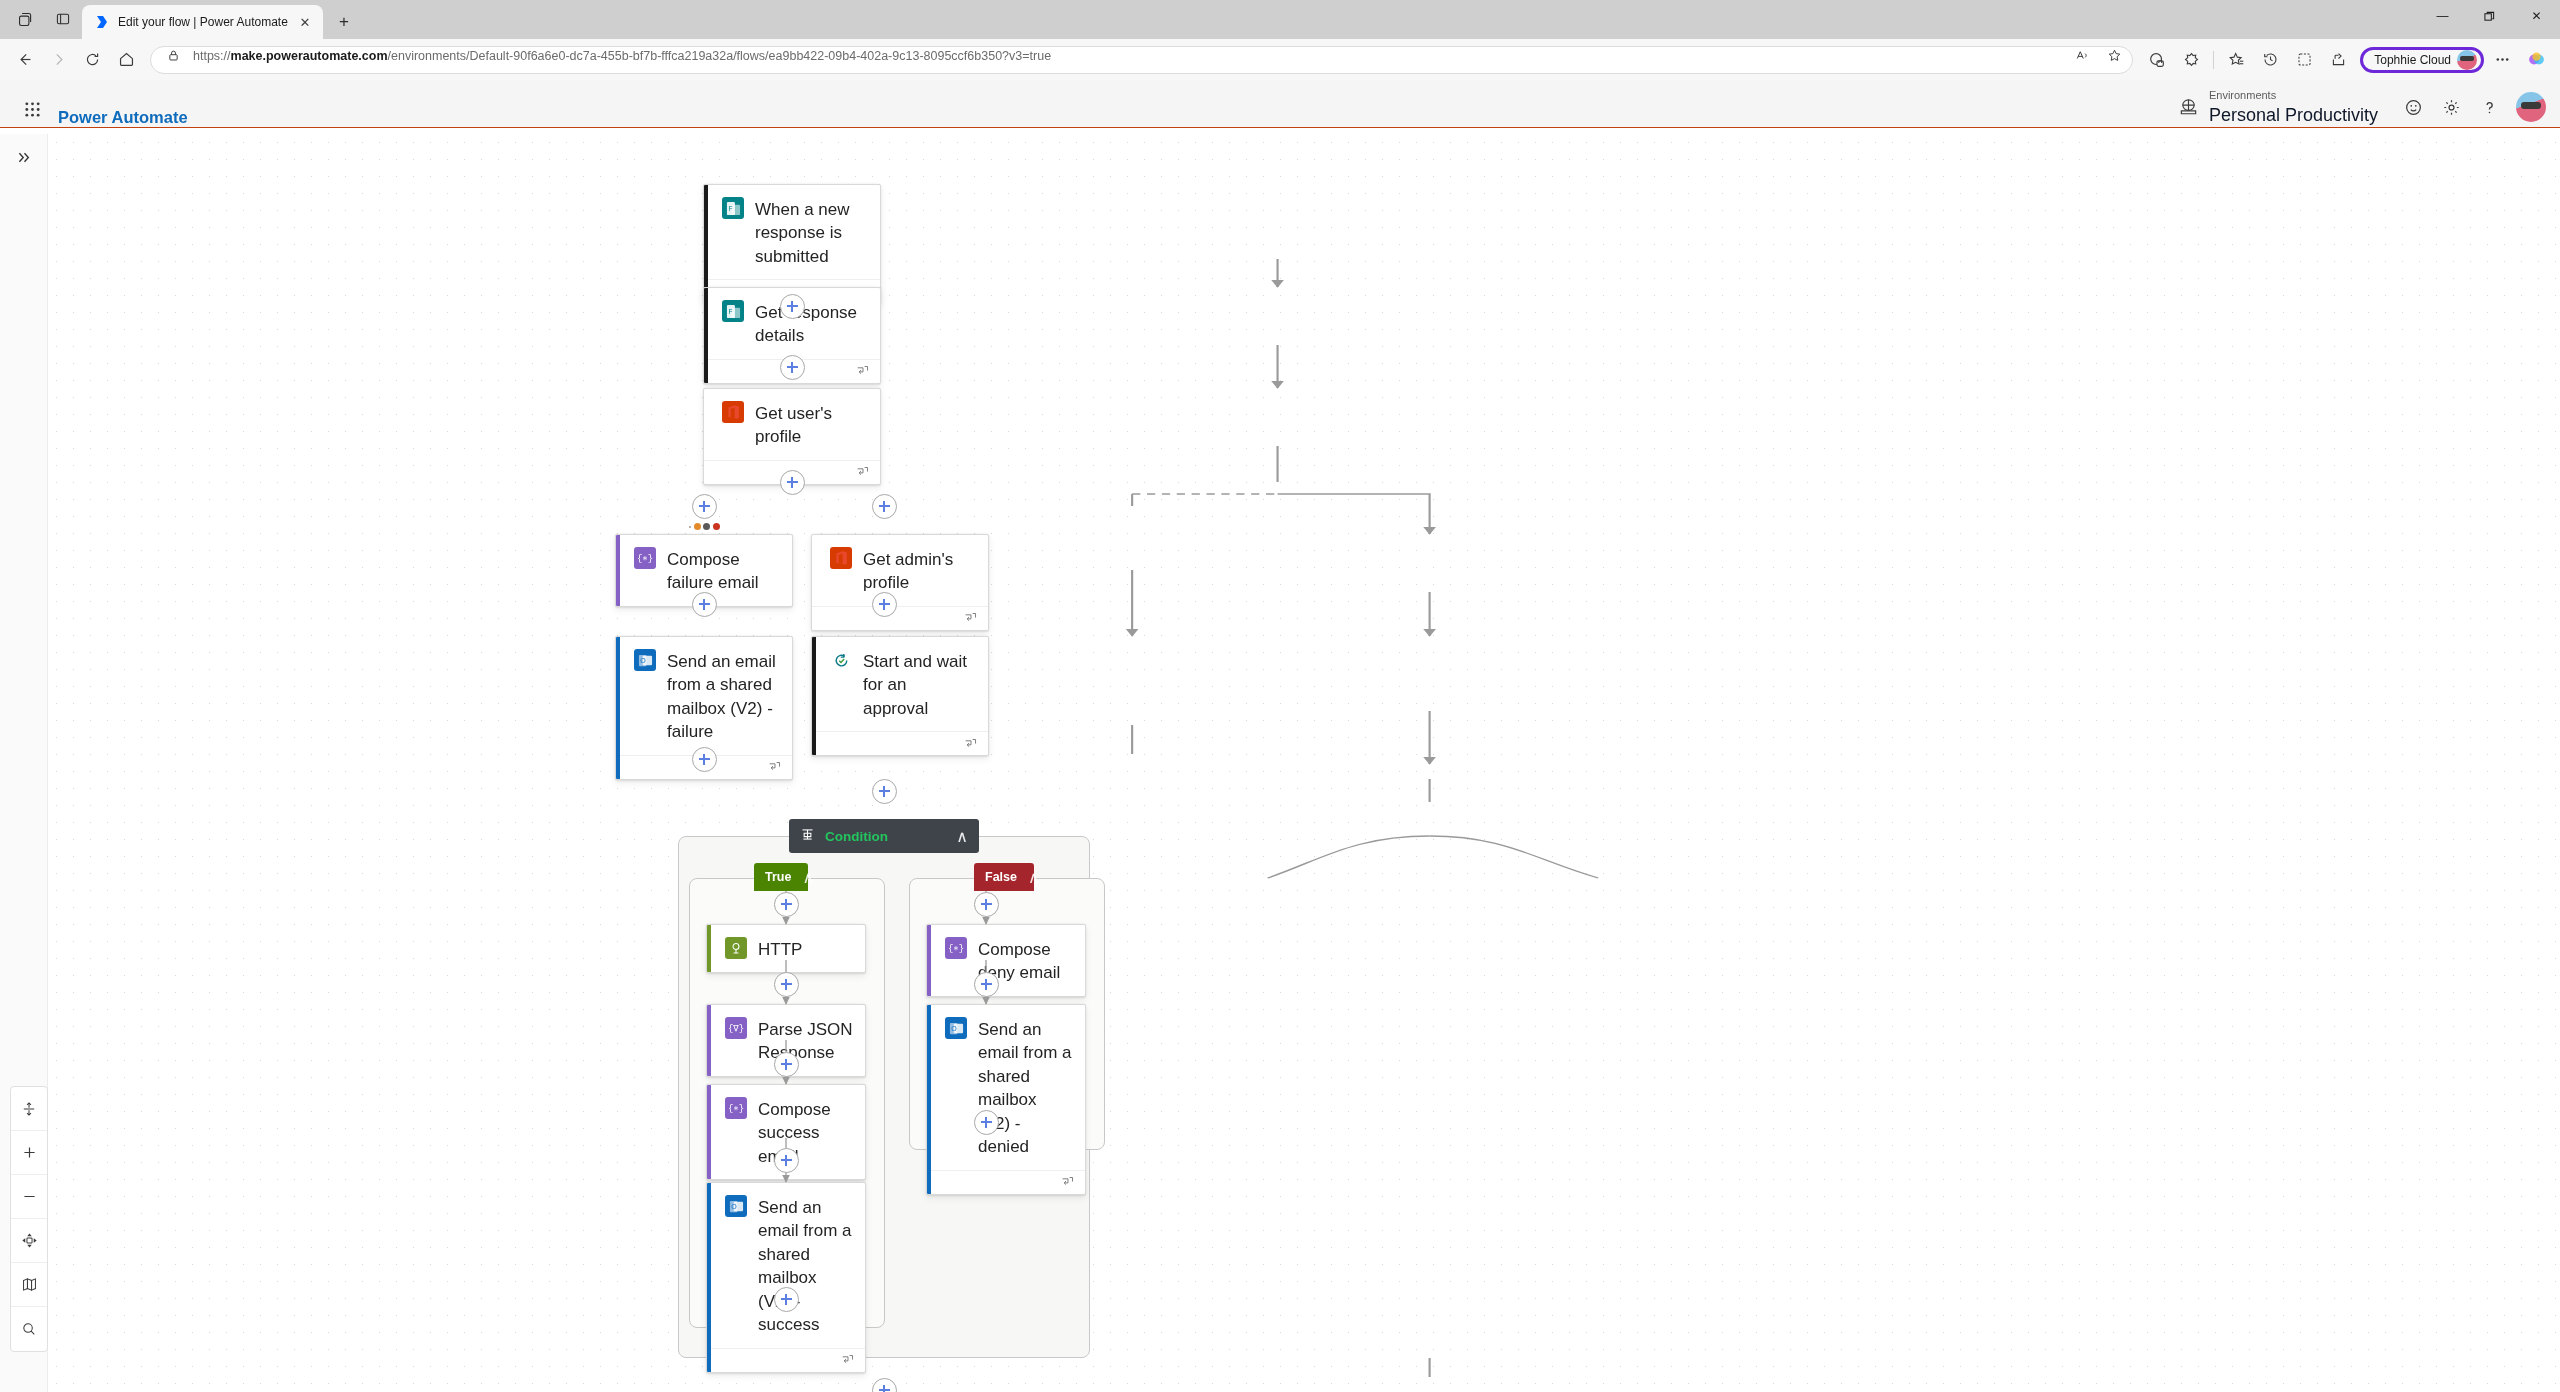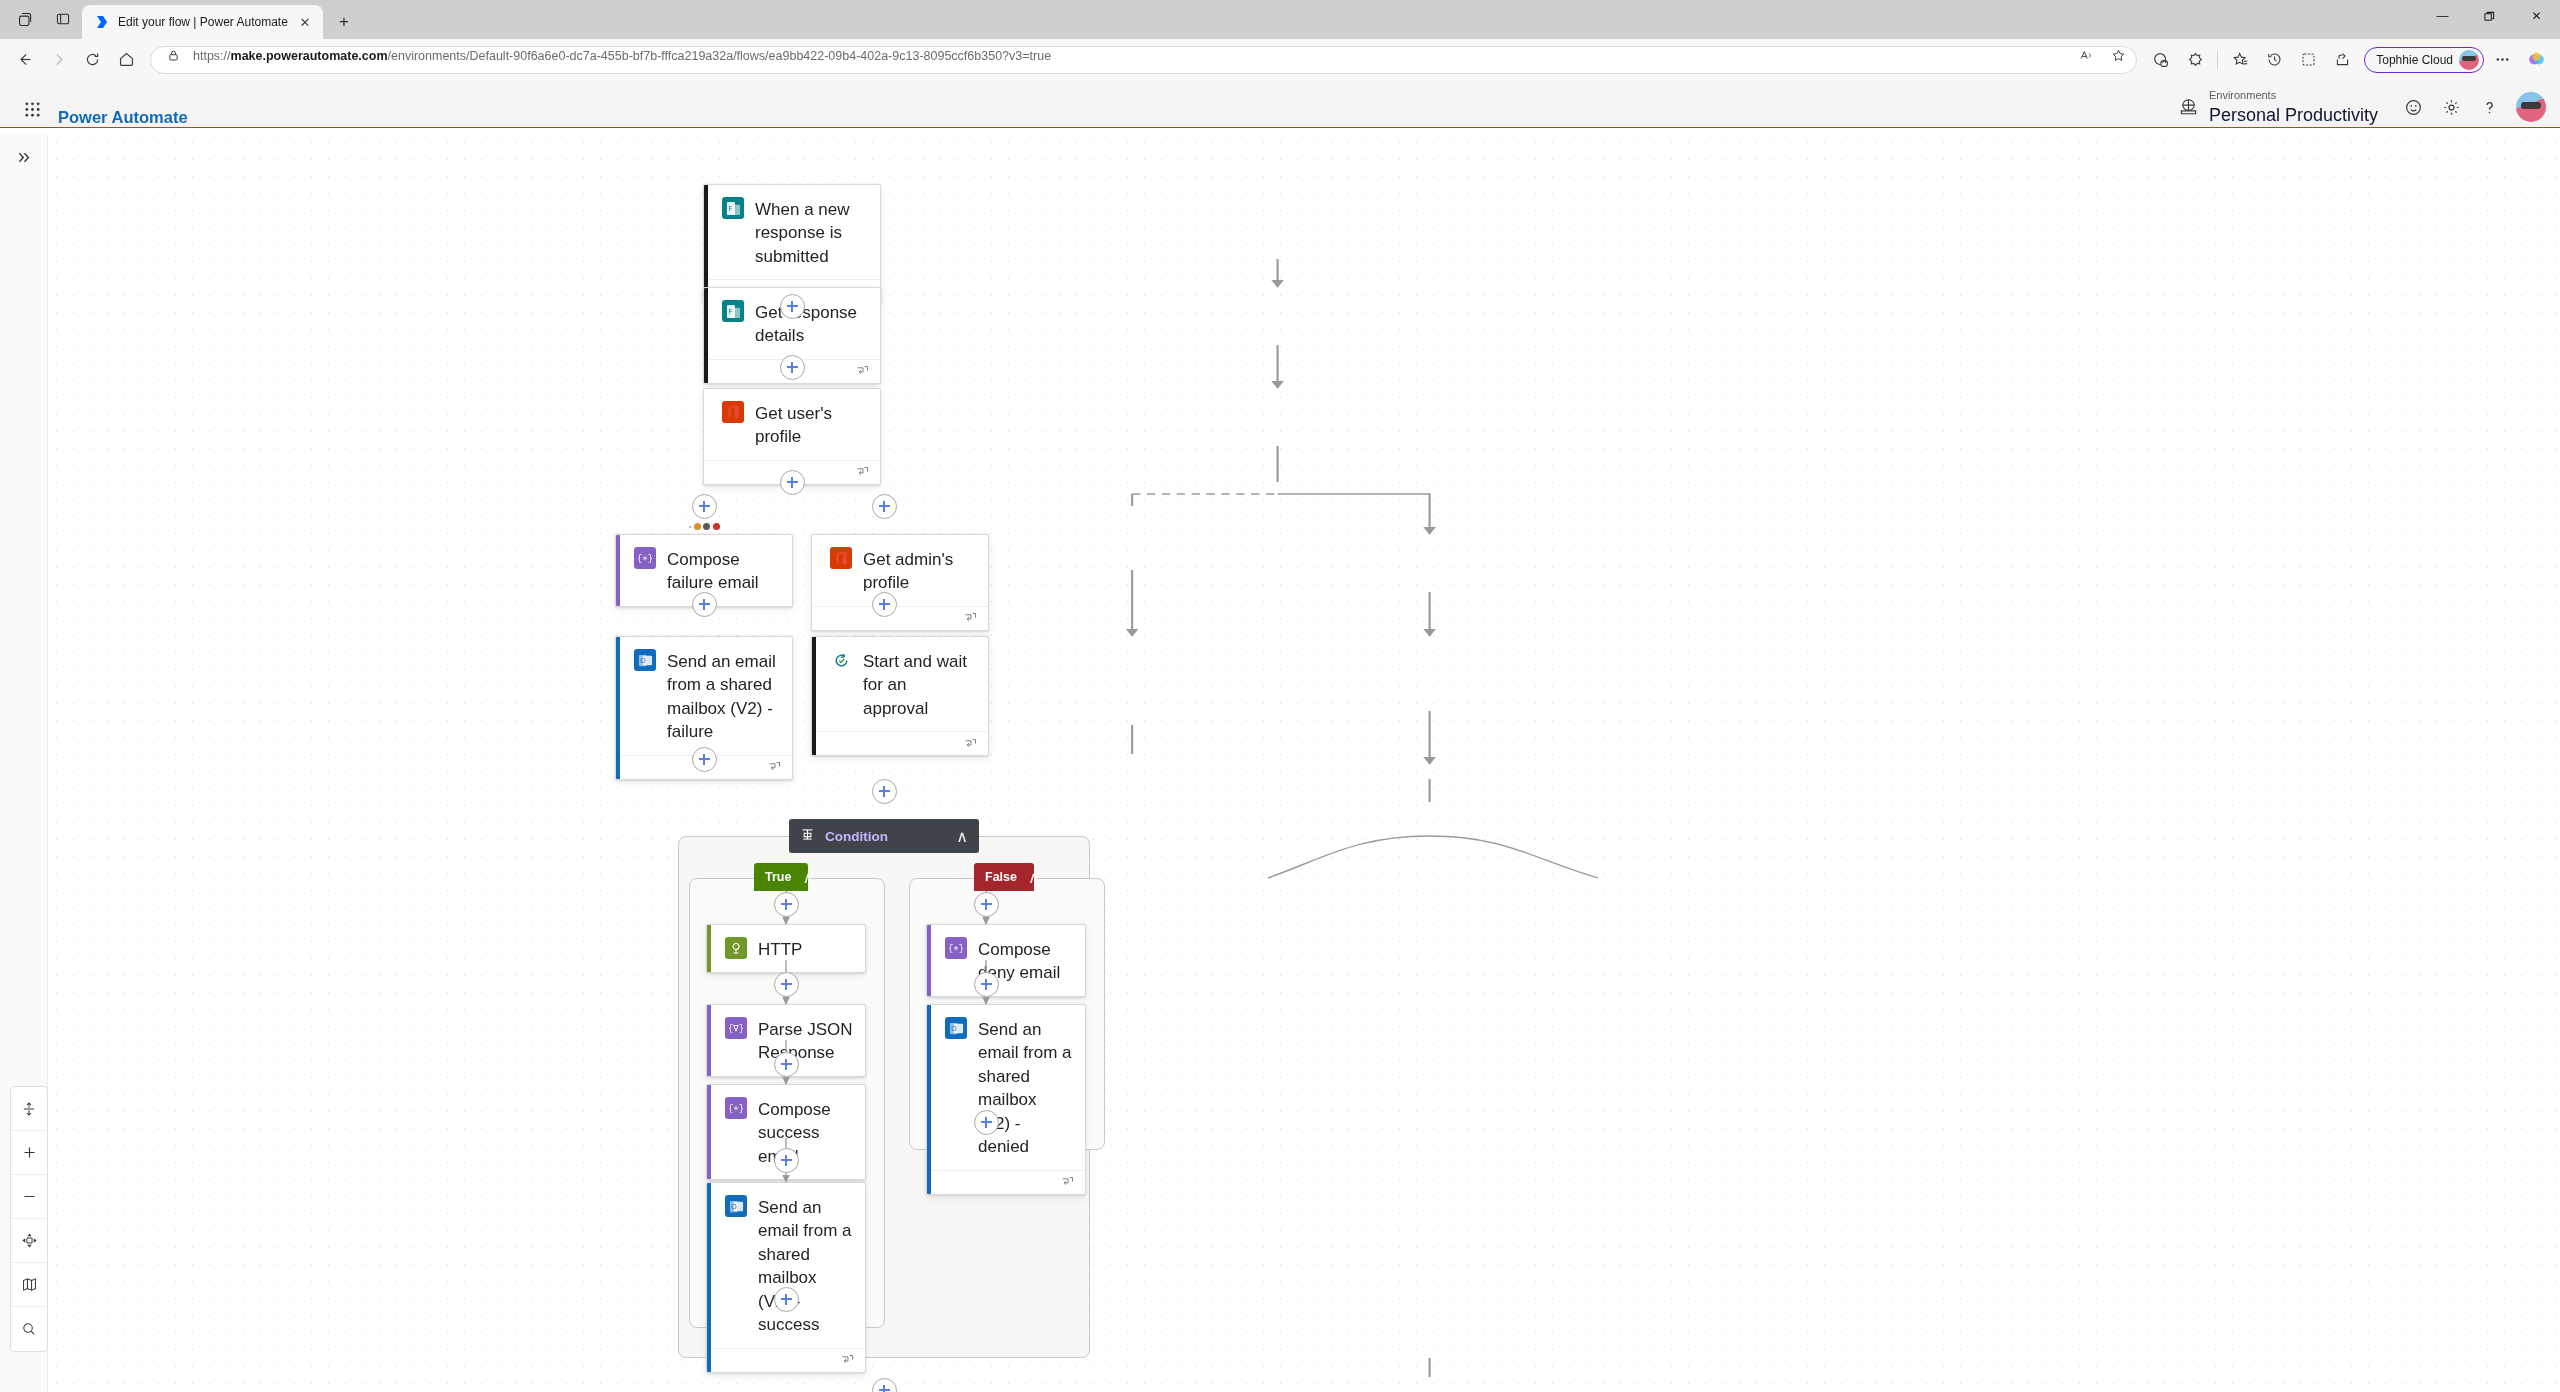--- a/index.html
+++ b/index.html
@@ -70,21 +70,21 @@
     overflow: hidden;
   }
   .omnibox-url b { color: #1b1b1b; font-weight: 600; }
   .omni-ico {
     width: 24px; height: 24px; display: flex; align-items: center;
     justify-content: center; color: #3b3b3b; border-radius: 4px;
     flex: 0 0 24px;
   }
   .nav-sep { width: 1px; height: 18px; background: #d2d2d2; margin: 0 4px; }
   .profile-pill {
-    height: 26px; border: 1px solid #6d28d9; border-radius: 13px;
+    height: 26px; border: 3px solid #6d28d9; border-radius: 13px;
     display: flex; align-items: center; gap: 6px; padding: 0 4px 0 11px;
     margin-left: 4px;
   }
   .profile-pill span { font-size: 12px; color: #1b1b1b; white-space: nowrap; }
   .avatar-sm {
     width: 20px; height: 20px; border-radius: 50%;
     background: linear-gradient(160deg,#86c5e8 0%,#86c5e8 42%,#e0647e 43%,#e0647e 100%);
     position: relative; overflow: hidden; flex: 0 0 20px;
   }
   .avatar-sm::after {
@@ -244,21 +244,21 @@
   .branch-box {
     position: absolute; background: #fbfbfa; border: 1px solid #c8c8c8;
     border-radius: 8px;
   }
   .cond-header {
     position: absolute; background: #3f444a; border-radius: 3px;
     display: flex; align-items: center; gap: 10px; padding: 0 11px;
     height: 34px;
   }
   .cond-header .t {
-    font-size: 13.5px; color: #c4b5fd; font-weight: 700; white-space: nowrap;
+    font-size: 13.5px; color: #22c55e; font-weight: 700; white-space: nowrap;
   }
   .branch-pill {
     position: absolute; border-radius: 3px 3px 0 0; height: 28px;
     display: flex; align-items: center; gap: 11px; padding: 0 11px;
   }
   .branch-pill .t { font-size: 12.5px; color: #ffffff; font-weight: 700; }
   .pill-true  { background: #4b8400; }
   .pill-false { background: #a4262c; }
   .chev { color: #ffffff; opacity: .9; }
 

